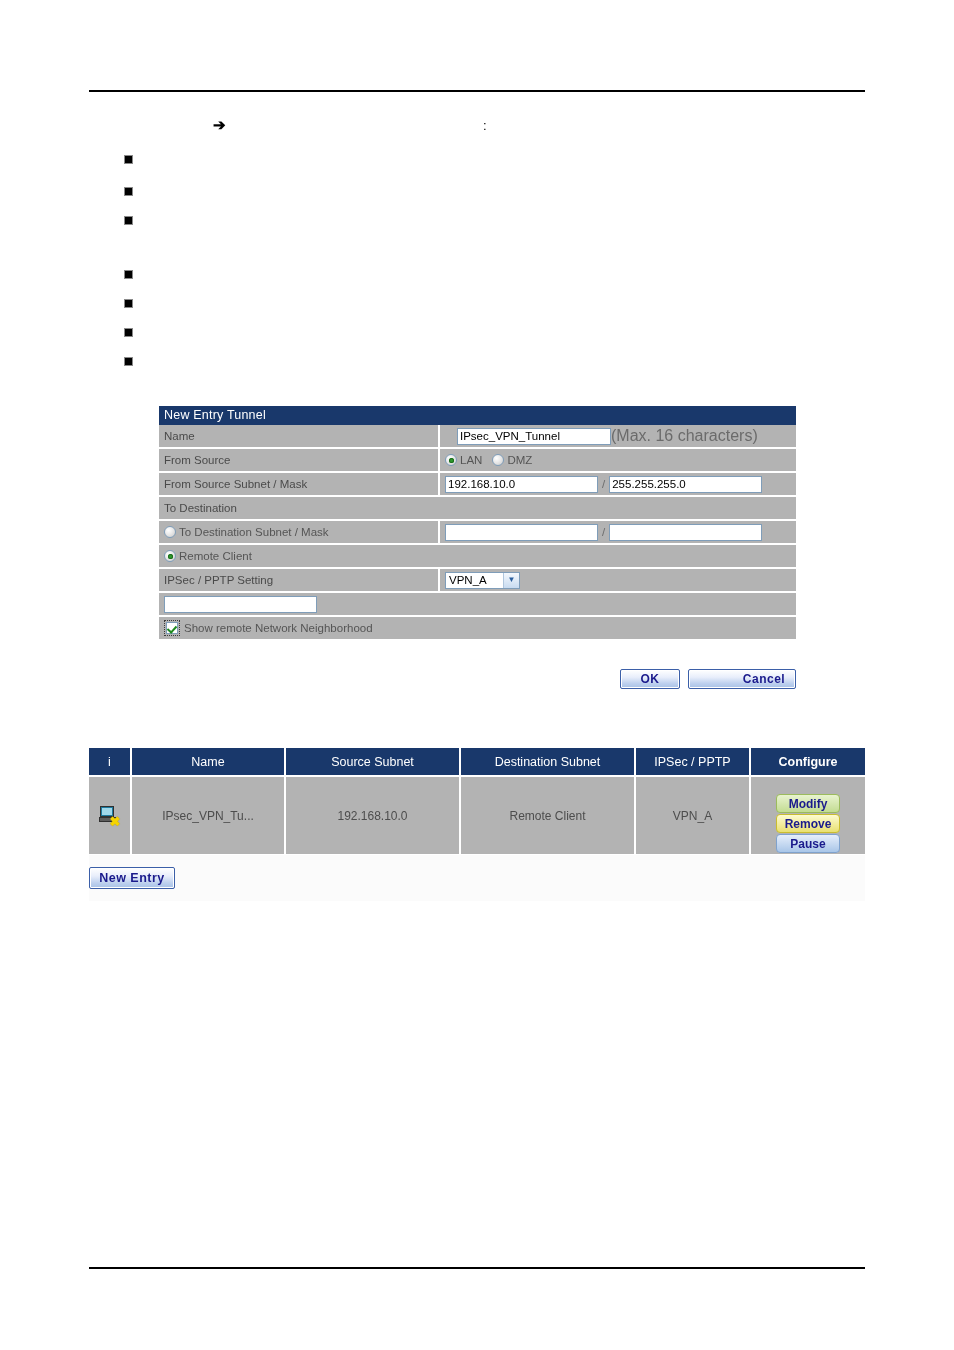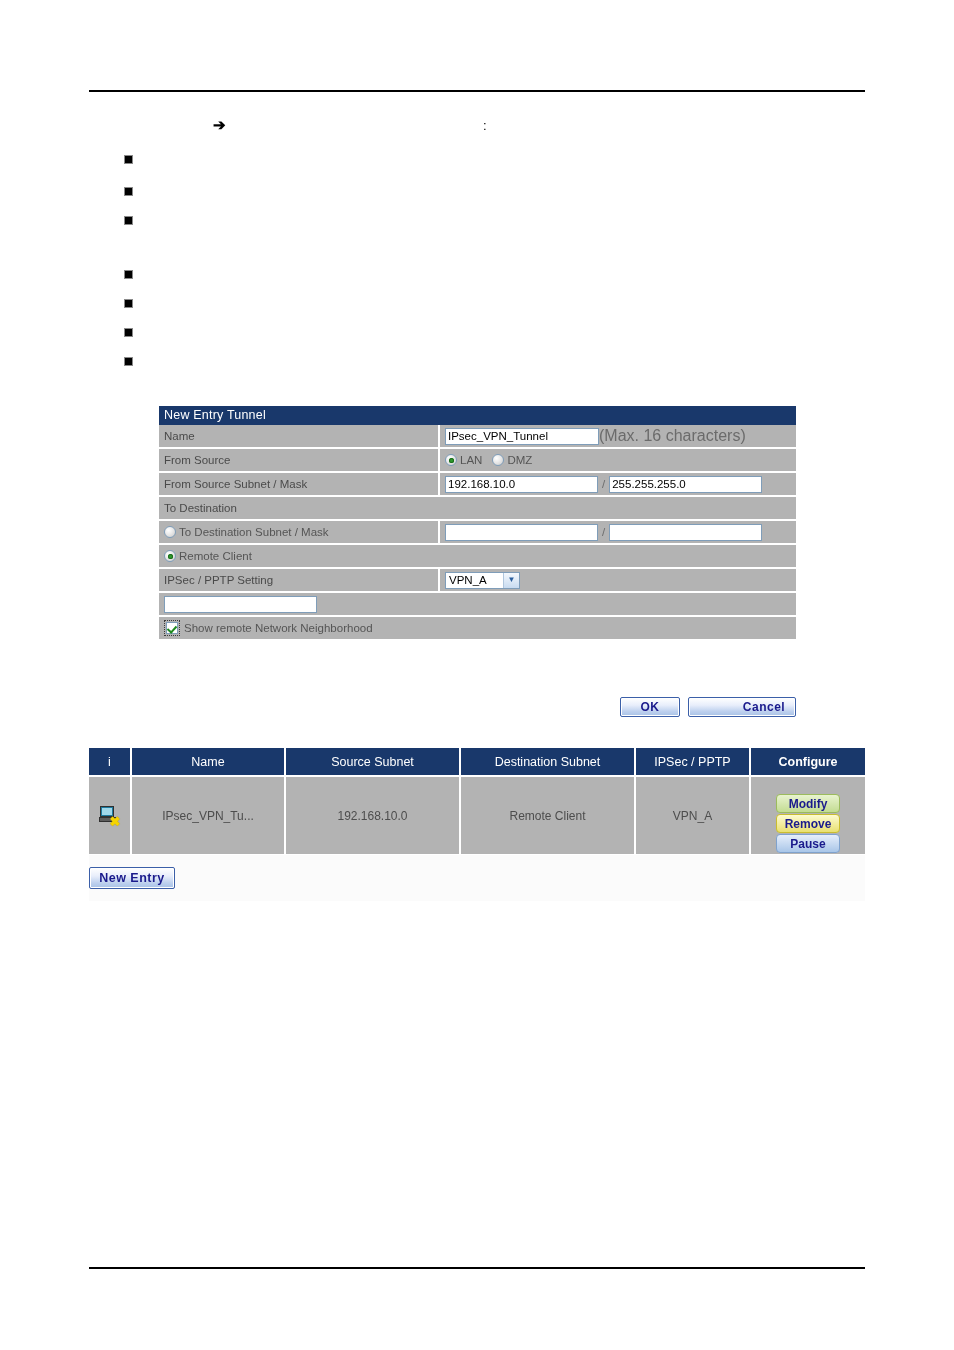--- a/index.html
+++ b/index.html
@@ -122,21 +122,21 @@
     font-family: "Liberation Sans", sans-serif;
     font-size: 11.5px;
     color: #000;
     padding: 0 2px;
     line-height: 15px;
     display: inline-flex;
     align-items: center;
     overflow: hidden;
     white-space: nowrap;
   }
-  .tb-name   { width: 154px; }
+  .tb-name   { width: 154px; margin-left: 12px; }
   .tb-subnet { width: 153px; }
   .tb-mask   { width: 153px; }
   .tb-keep   { width: 153px; }
   .tb-empty1 { width: 153px; }
   .tb-empty2 { width: 153px; }
 
   .hint {
     font-size: 16px;
     color: #6b6b6b;
   }
@@ -235,21 +235,20 @@
   .form-btns {
     position: absolute;
     left: 159px;
     top: 668px;
     width: 637px;
     height: 22px;
     display: flex;
     justify-content: flex-end;
     align-items: center;
     gap: 8px;
-    margin-top: 28px;
   }
   .btn3d {
     display: inline-flex;
     align-items: center;
     justify-content: center;
     font-size: 12px;
     font-weight: bold;
     color: #1a1a8c;
     background: linear-gradient(#ffffff 0%, #e8eefb 40%, #bdd0ee 75%, #a8c2e6 100%);
     border: 1px solid #3b5fa8;

